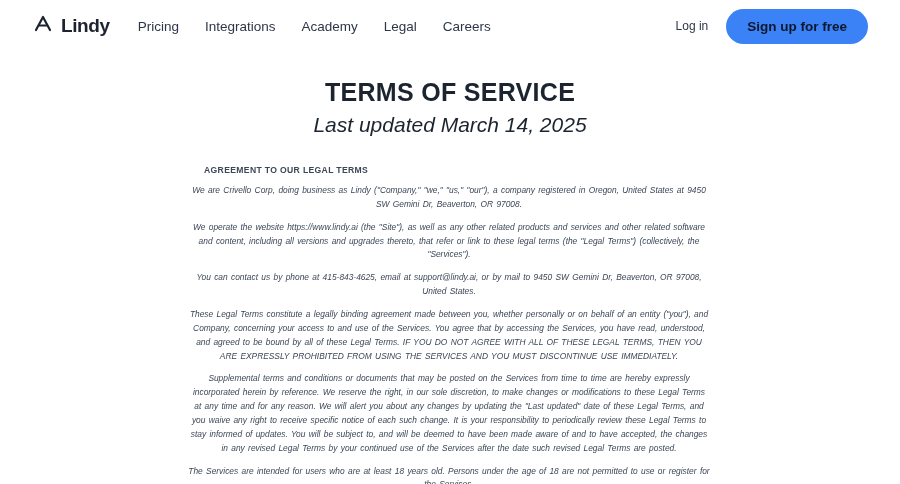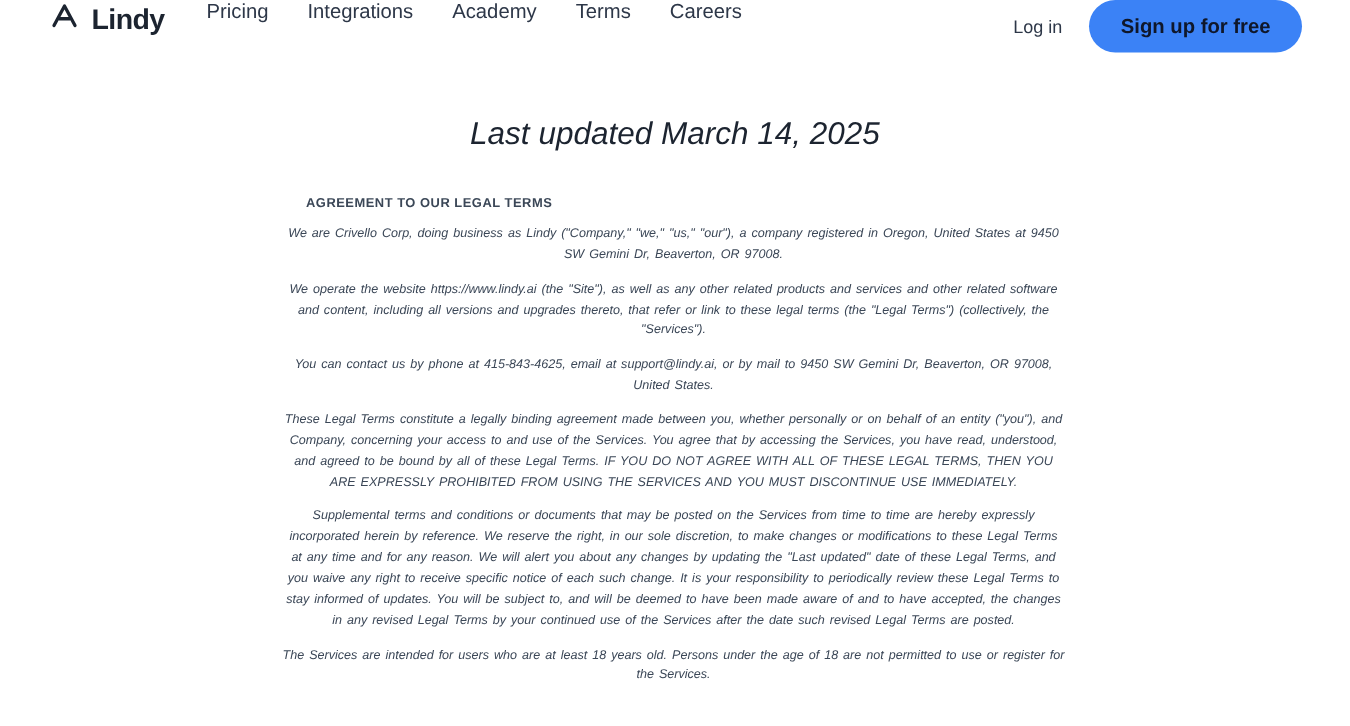--- a/index.html
+++ b/index.html
@@ -10,21 +10,21 @@
     height: 484px;
     overflow: hidden;
     background: #ffffff;
     font-family: "Liberation Sans", sans-serif;
   }
 
   
   .nav {
     height: 52px;
     display: flex;
-    align-items: flex-start;
+    align-items: center;
     padding: 0 32px;
     background: #ffffff;
   }
   .logo-wrap {
     display: flex;
     align-items: center;
     gap: 7px;
     margin-right: 28px;
   }
   .logo-mark { display: block; }
@@ -124,31 +124,32 @@
         <path d="M7.5 12.5 L14.5 12.5" fill="none" stroke="#1c2430" stroke-width="2.2" stroke-linecap="round"></path>
       </svg>
     </span>
     <span class="logo-text">Lindy</span>
   </div>
 
   <div class="nav-links">
     <a class="nav-link">Pricing</a>
     <a class="nav-link">Integrations</a>
     <a class="nav-link">Academy</a>
-    <a class="nav-link">Terms</a>
+    <a class="nav-link">Legal</a>
     <a class="nav-link">Careers</a>
   </div>
 
   <div class="nav-right">
     <a class="login-link">Log in</a>
     <button class="signup-btn">Sign up for free</button>
   </div>
 </div>
 
 <div class="doc-header">
+  <h1 class="doc-title">TERMS OF SERVICE</h1>
   <h2 class="doc-subtitle">Last updated March 14, 2025</h2>
 </div>
 
 <div class="doc-body">
   <div class="section-heading">AGREEMENT TO OUR LEGAL TERMS</div>
 
   <p class="para">We are Crivello Corp, doing business as Lindy ("Company," "we," "us," "our"), a company  registered in Oregon, United States at 9450 SW Gemini Dr, Beaverton, OR 97008.</p>
   <p class="para">We operate the website https://www.lindy.ai (the "Site"), as well as any other related products  and services and other related software and content, including all versions and upgrades  thereto, that refer or link to these legal terms (the "Legal Terms") (collectively, the "Services").</p>
   <p class="para">You can contact us by phone at 415-843-4625, email at support@lindy.ai, or by mail to 9450 SW  Gemini Dr, Beaverton, OR 97008, United States.</p>
   <p class="para">These Legal Terms constitute a legally binding agreement made between you, whether  personally or on behalf of an entity ("you"), and Company, concerning your access to and use of  the Services. You agree that by accessing the Services, you have read, understood, and agreed to be bound by all of these Legal Terms. IF YOU DO NOT AGREE WITH ALL OF THESE  LEGAL TERMS, THEN YOU ARE EXPRESSLY PROHIBITED FROM USING THE SERVICES  AND YOU MUST DISCONTINUE USE IMMEDIATELY.</p>

